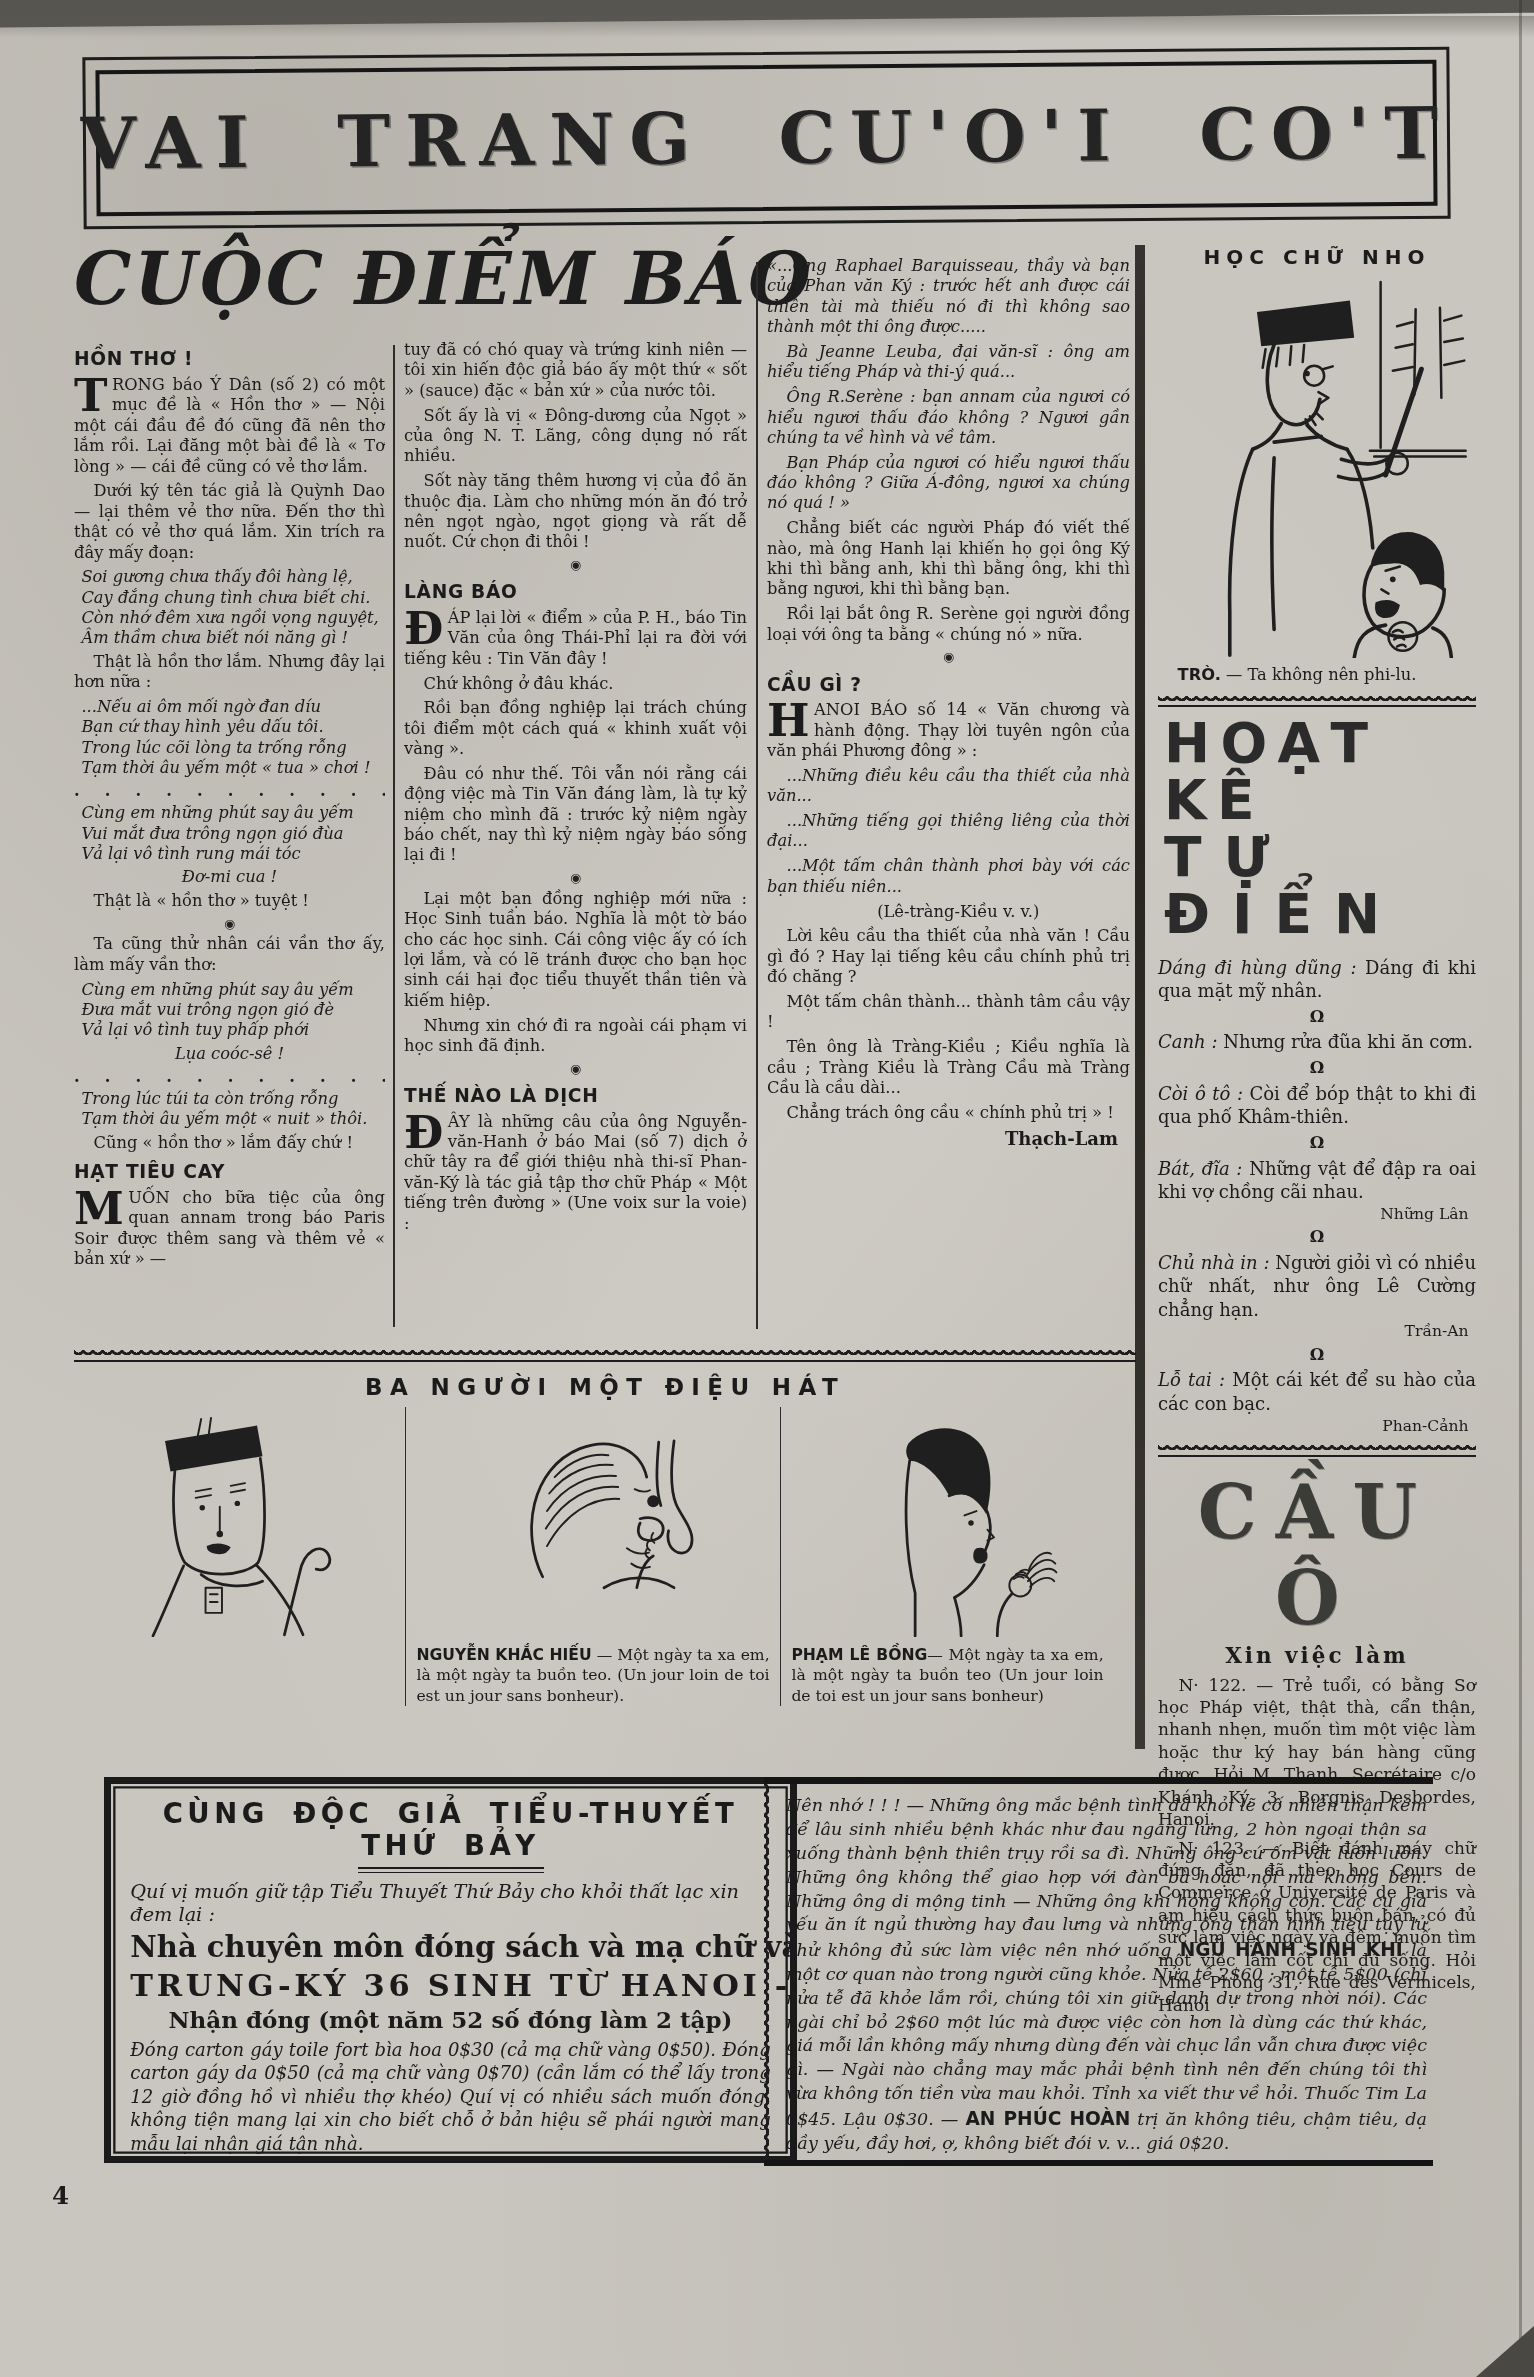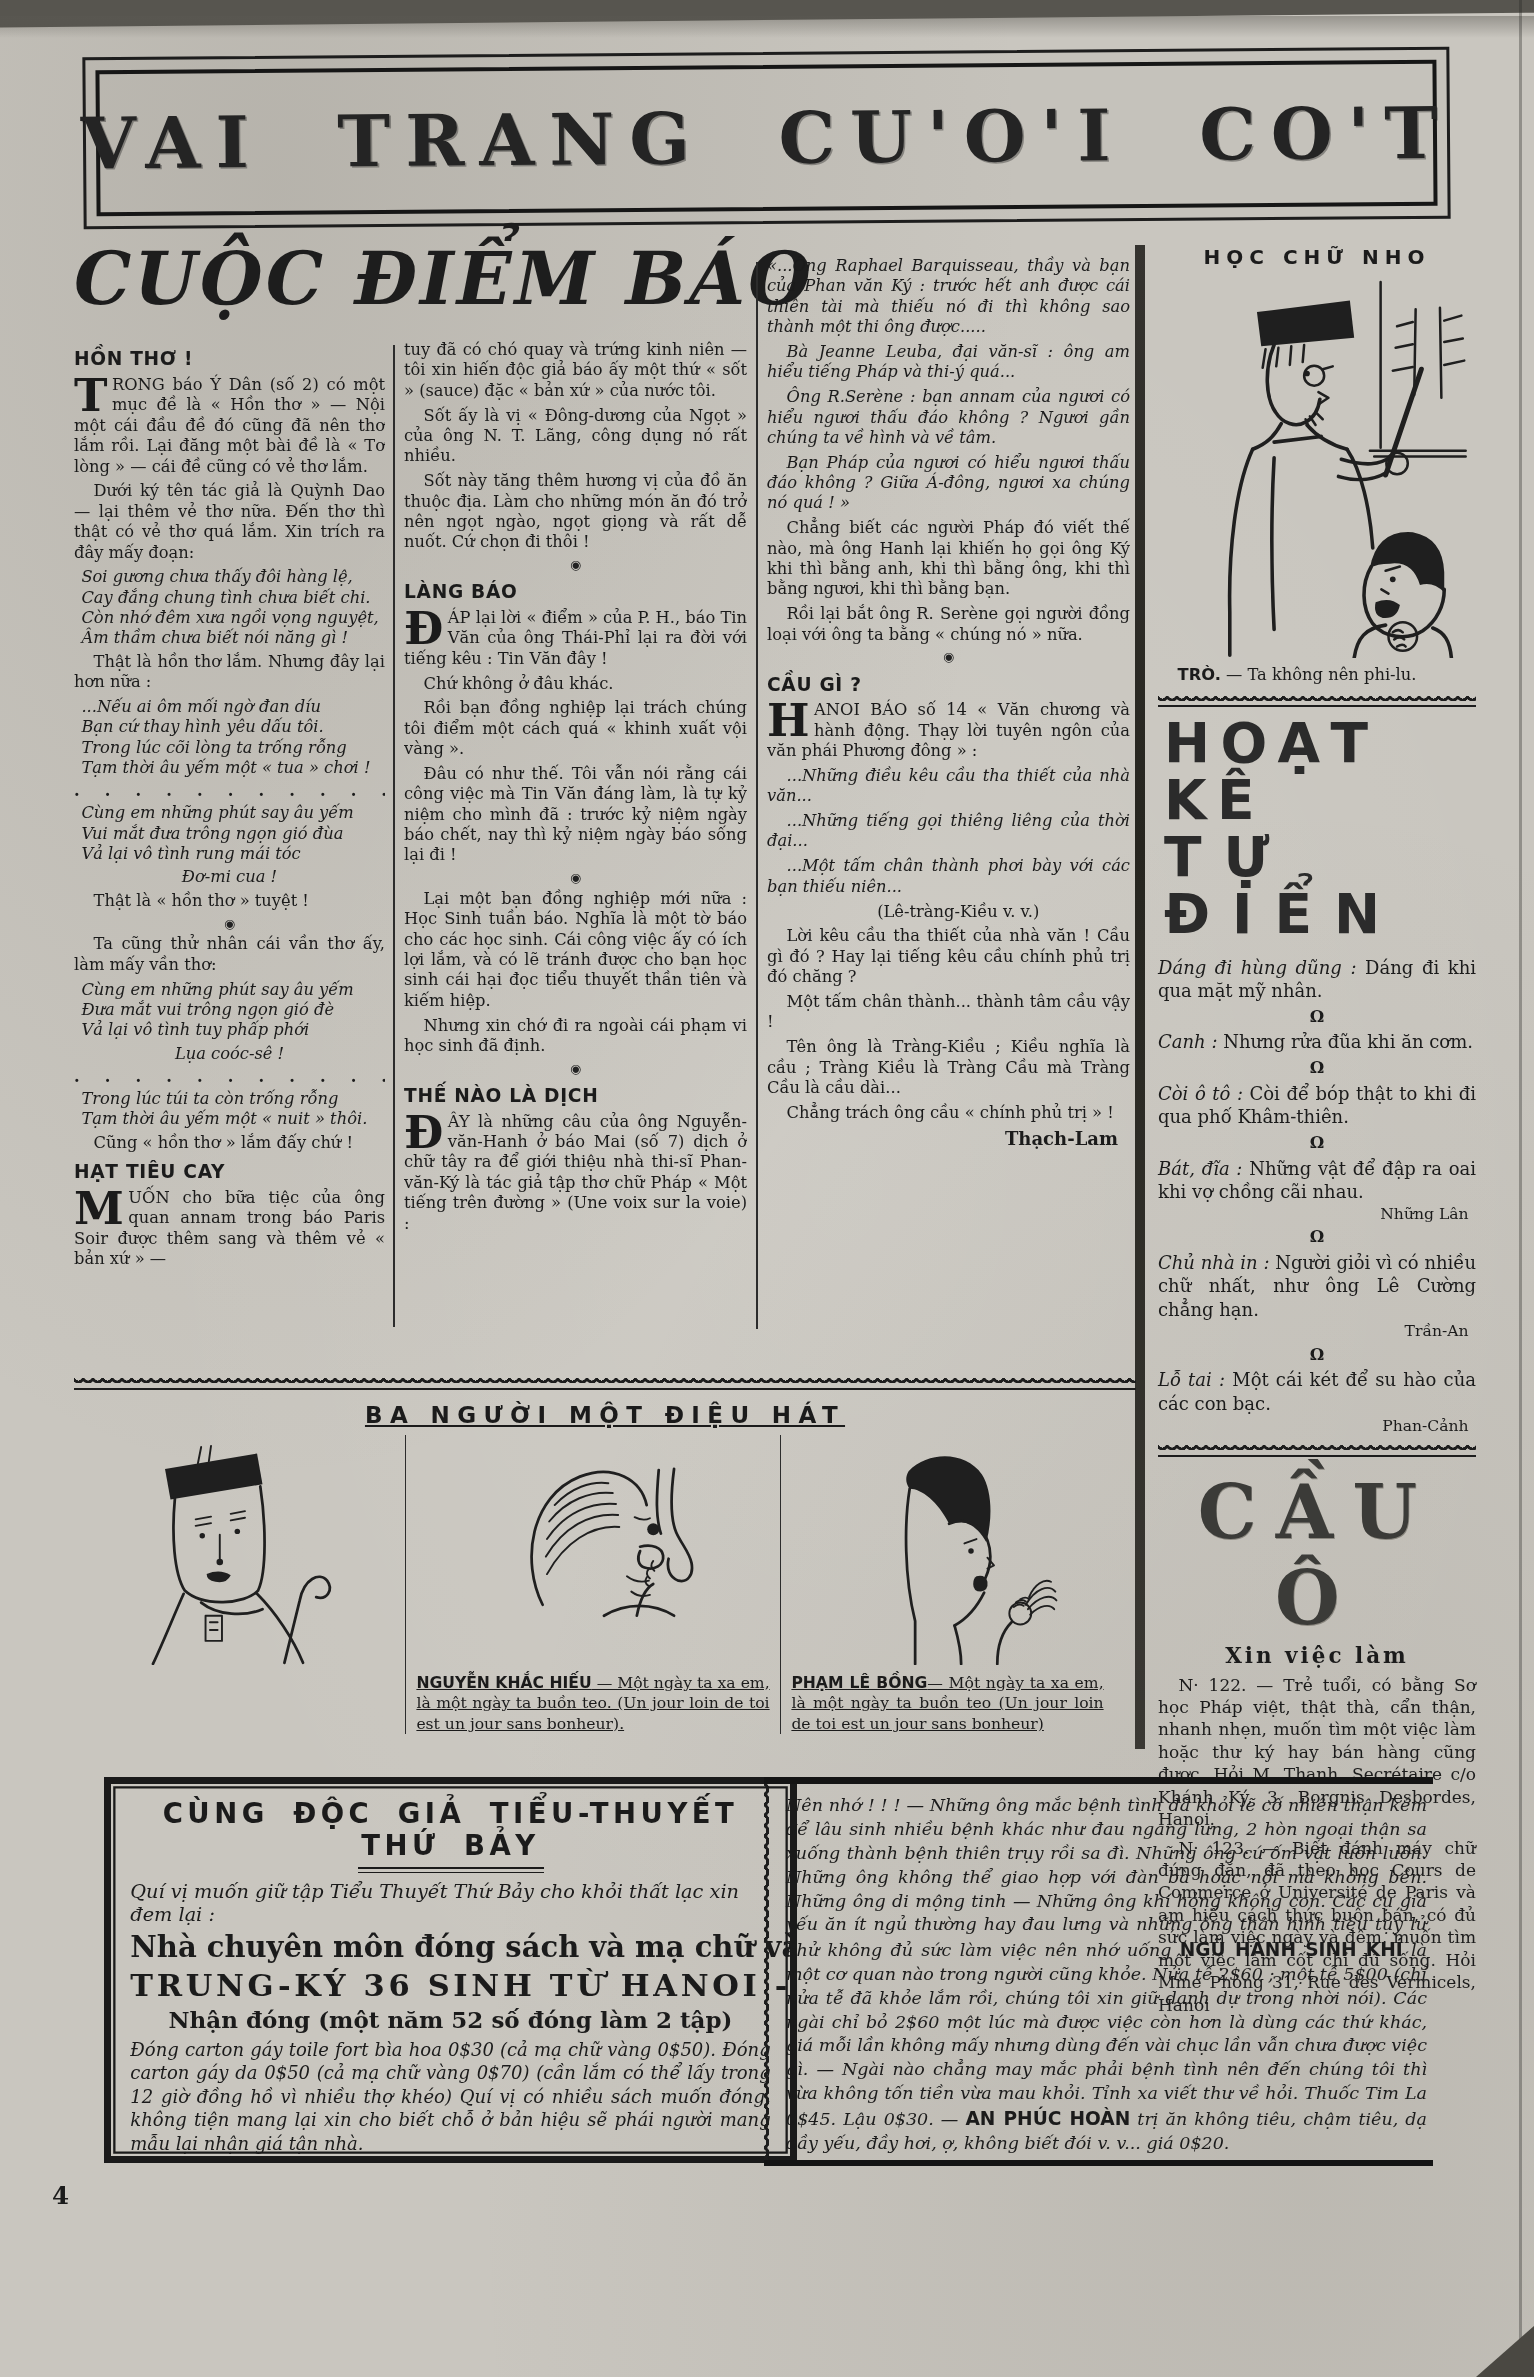--- a/index.html
+++ b/index.html
@@ -65,21 +65,21 @@
   .entry .term{font-style:italic;}
   .entry .def{}
   .entry-sig{text-align:right;font-size:15.6px;margin:1.5px 7.4px 0 0;}
   .sep{ text-align:center;font-size:16.3px;font-weight:bold;margin:4.5px 0;}
 
   .cauo-title{text-align:center;font-size:74px;font-weight:bold;letter-spacing:19.3px;color:#3b3b38;margin:12px 0 1.5px 0;text-shadow:0.7px 0.7px 0 #8a877f;}
   .cauo-sub{text-align:center;font-weight:bold;font-size:21.5px;letter-spacing:3px;margin-bottom:6px;}
   .cauo-ad{font-size:17px;line-height:1.32;text-align:justify;margin:0 0 6px 0;text-indent:1.2em;}
 
   
-  #band{position:absolute;left:74px;top:1378px;width:1062px;text-decoration:underline;}
+  #band{position:absolute;left:74px;top:1350px;width:1062px;}
   .band-title{text-align:center;font-family:"DejaVu Sans",sans-serif;font-weight:bold;font-size:23px;letter-spacing:7.4px;margin:12px 0 7.4px 0;}
   .band-row{display:flex;}
   .band-cell{box-sizing:border-box;padding:0 10.4px;}
   .cell2,.cell3{border-left:1.5px solid #2c2c2c;}
   .c1{width:331px;} .c2{width:375px;} .c3{width:334px;}
   .fig-caption{font-size:15.6px;line-height:1.32;text-align:justify;margin-top:7.4px;}
   .fig-name{font-family:"DejaVu Sans",sans-serif;font-weight:bold;}
 
   
   #ad-left{position:absolute;left:104px;top:1777px;width:693px;height:386px;box-sizing:border-box;border:7.4px solid #1a1a1a;box-shadow:inset 0 0 0 2.2px #c9c6bf, inset 0 0 0 4.5px #1a1a1a;padding:13.4px 19.3px 7.4px 19.3px;overflow:hidden;}
@@ -152,21 +152,21 @@
 
   <div class="col" id="col2">
     <p class="noindent">tuy đã có chó quay và trứng kinh niên — tôi xin hiến độc giả báo ấy một thứ « sốt » (sauce) đặc « bản xứ » của nước tôi.</p>
     <p>Sốt ấy là vị « Đông-dương của Ngọt » của ông N. T. Lãng, công dụng nó rất nhiều.</p>
     <p>Sốt này tăng thêm hương vị của đồ ăn thuộc địa. Làm cho những món ăn đó trở nên ngọt ngào, ngọt giọng và rất dễ nuốt. Cứ chọn đi thôi !</p>
     <div class="orn">◉</div>
     <div class="sec-head">LÀNG BÁO</div>
     <p class="noindent"><span class="dropcap">Đ</span><span>ÁP lại lời « điểm » của P. H., báo Tin Văn của ông Thái-Phỉ lại ra đời với tiếng kêu : Tin Văn đây !</span></p>
     <p>Chứ không ở đâu khác.</p>
     <p>Rồi bạn đồng nghiệp lại trách chúng tôi điểm một cách quá « khinh xuất vội vàng ».</p>
-    <p>Đâu có như thế. Tôi vẫn nói rằng cái công việc mà Tin Văn đáng làm, là tự kỷ niệm cho mình đã : trước kỷ niệm ngày báo chết, nay thì kỷ niệm ngày báo sống lại đi !</p>
+    <p>Đâu có như thế. Tôi vẫn nói rằng cái động việc mà Tin Văn đáng làm, là tự kỷ niệm cho mình đã : trước kỷ niệm ngày báo chết, nay thì kỷ niệm ngày báo sống lại đi !</p>
     <div class="orn">◉</div>
     <p>Lại một bạn đồng nghiệp mới nữa : Học Sinh tuần báo. Nghĩa là một tờ báo cho các học sinh. Cái công việc ấy có ích lợi lắm, và có lẽ tránh được cho bạn học sinh cái hại đọc tiểu thuyết thần tiên và kiếm hiệp.</p>
     <p>Nhưng xin chớ đi ra ngoài cái phạm vi học sinh đã định.</p>
     <div class="orn">◉</div>
     <div class="sec-head">THẾ NÀO LÀ DỊCH</div>
     <p class="noindent"><span class="dropcap">Đ</span><span>ÂY là những câu của ông Nguyễn-văn-Hanh ở báo Mai (số 7) dịch ở chữ tây ra để giới thiệu nhà thi-sĩ Phan-văn-Ký là tác giả tập thơ chữ Pháp « Một tiếng trên đường » (Une voix sur la voie) :</span></p>
   </div>
 
   <div class="col" id="col3">
     <p class="noindent ital">«...Ông Raphael Barquisseau, thầy và bạn của Phan văn Ký : trước hết anh được cái thiên tài mà thiếu nó đi thì không sao thành một thi ông được.....</p>

